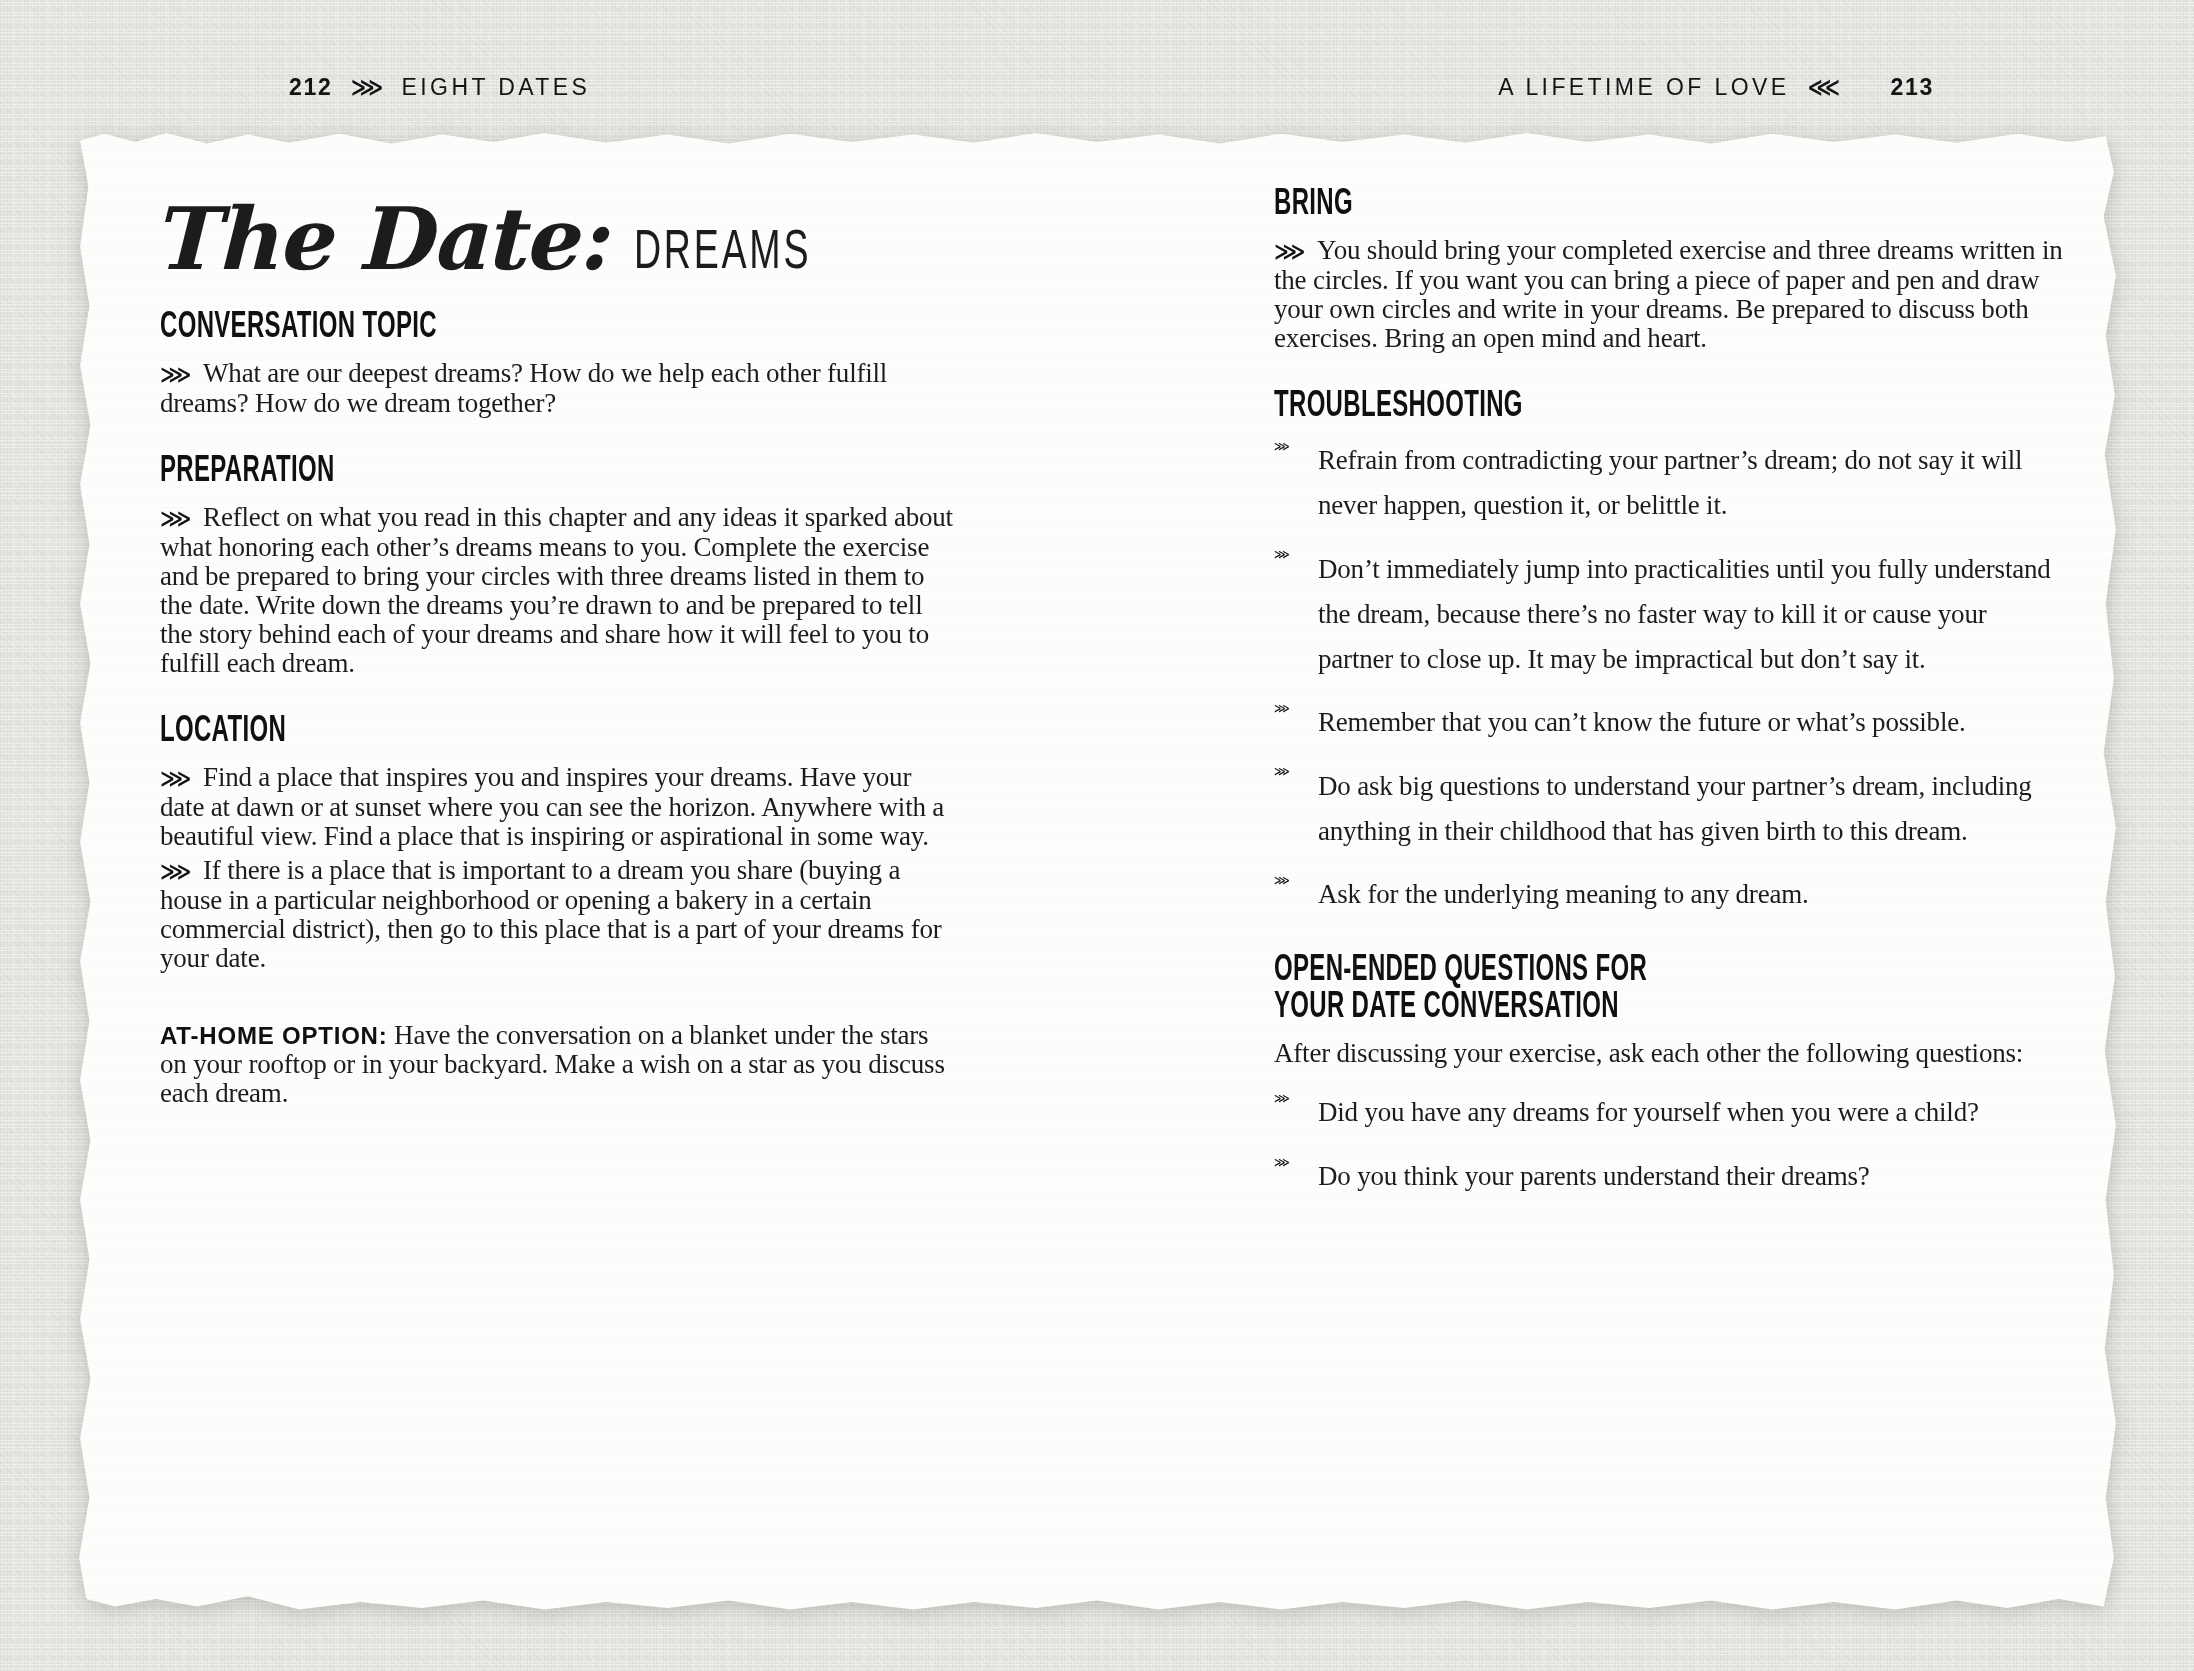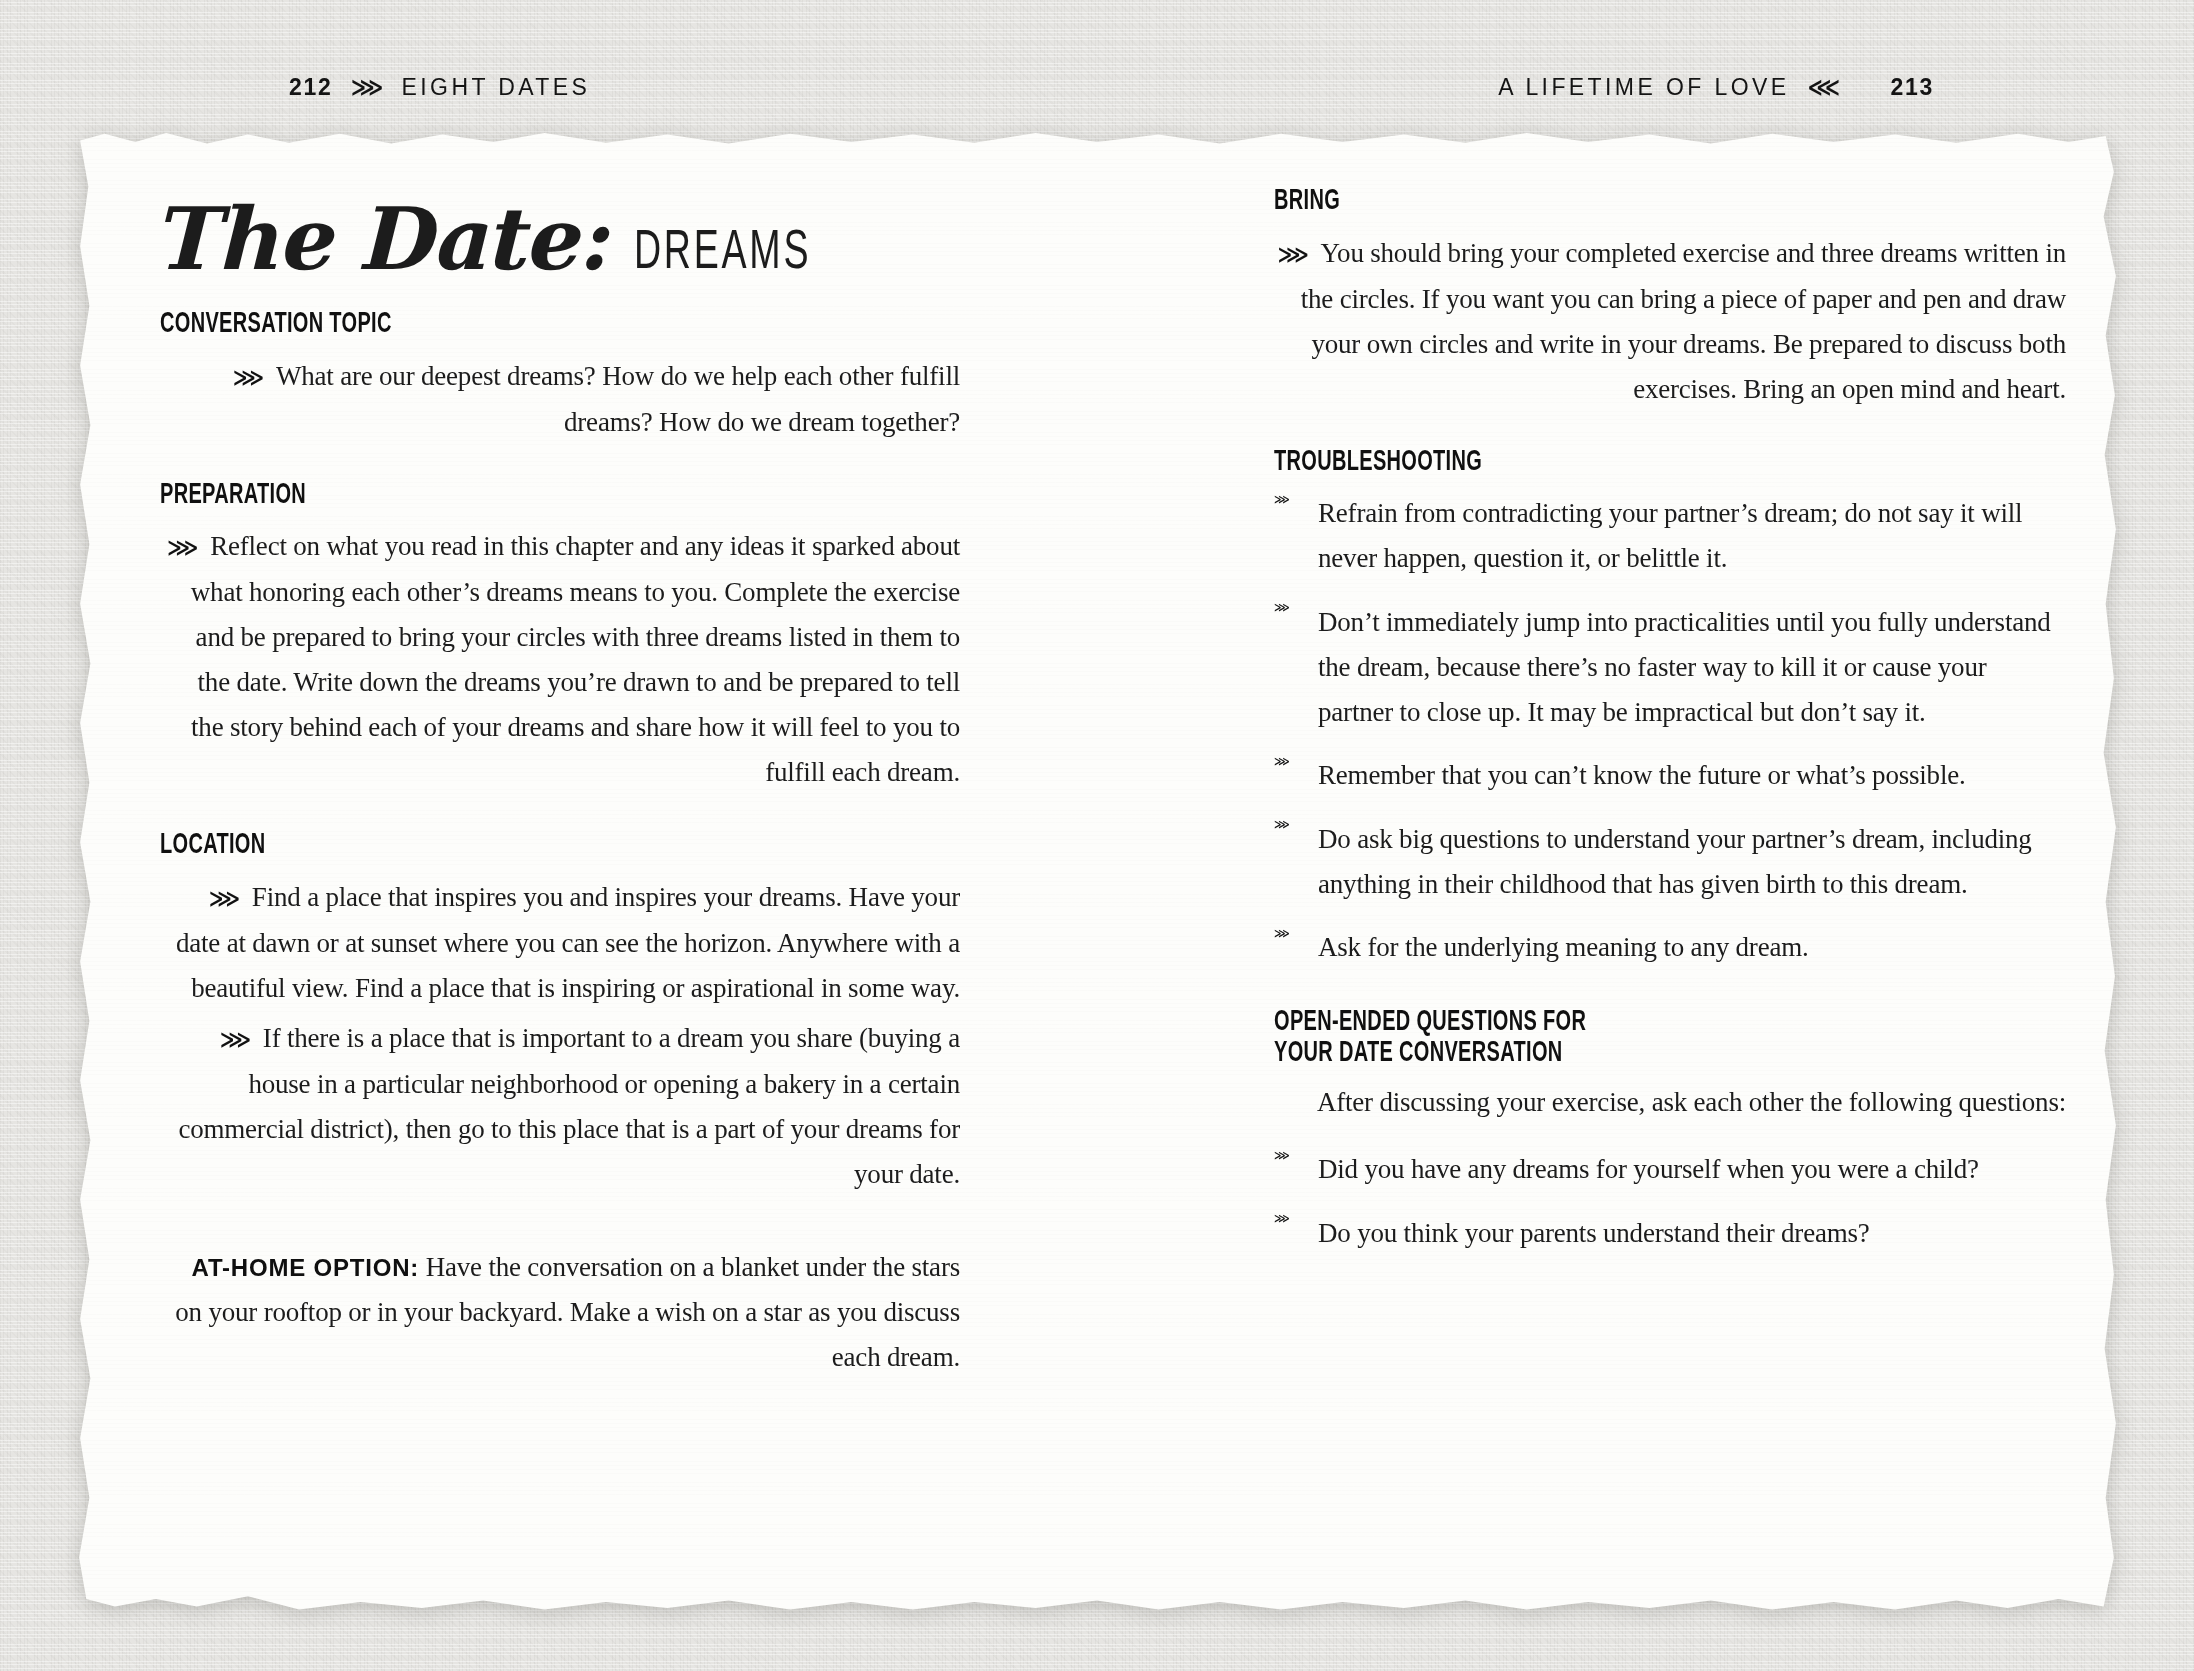--- a/index.html
+++ b/index.html
@@ -68,29 +68,29 @@
   }
   .cond{display:inline-block; transform:scale(.8,1.2); transform-origin:left bottom;}
   .title-topic{
     font-family:"Liberation Sans", sans-serif;
     font-size:47px; font-weight:500; letter-spacing:3.4px; line-height:1;
   }
 
   
   .sec-h{
     font-family:"Liberation Sans", sans-serif;
-    font-weight:700; font-size:25px; line-height:1.1;
+    font-weight:700; font-size:30px; line-height:1.1;
     margin:37px 0 15px 0; color:#101010; letter-spacing:0.4px;
   }
   .sec-h.first{margin-top:0;}
   .sec-h2line{margin:37px 0 11.8px 0;}
   .sec-h2line .cond{line-height:1.22;}
 
   
-  .para{font-size:27px; line-height:45px; margin:0 0 5px 0; letter-spacing:-0.2px;text-align:right;}
+  .para{font-size:27px; line-height:29px; margin:0 0 5px 0; letter-spacing:-0.2px;}
   .chev{
     font-family:"DejaVu Sans", sans-serif;
     font-weight:700; font-size:.82em; color:#111;
   }
   .chev.inline{margin-right:11.8px;}
   .bullet-list{margin-top:3.4px;}
   .bullet-item{display:flex; margin:0 0 18.6px 0;}
   .bullet-item:last-child{margin-bottom:0;}
   .bullet-item .chev{flex:0 0 44px; padding-top:1.7px;}
   .bullet-text{flex:1; font-size:27px; line-height:45px; letter-spacing:-0.2px;}

